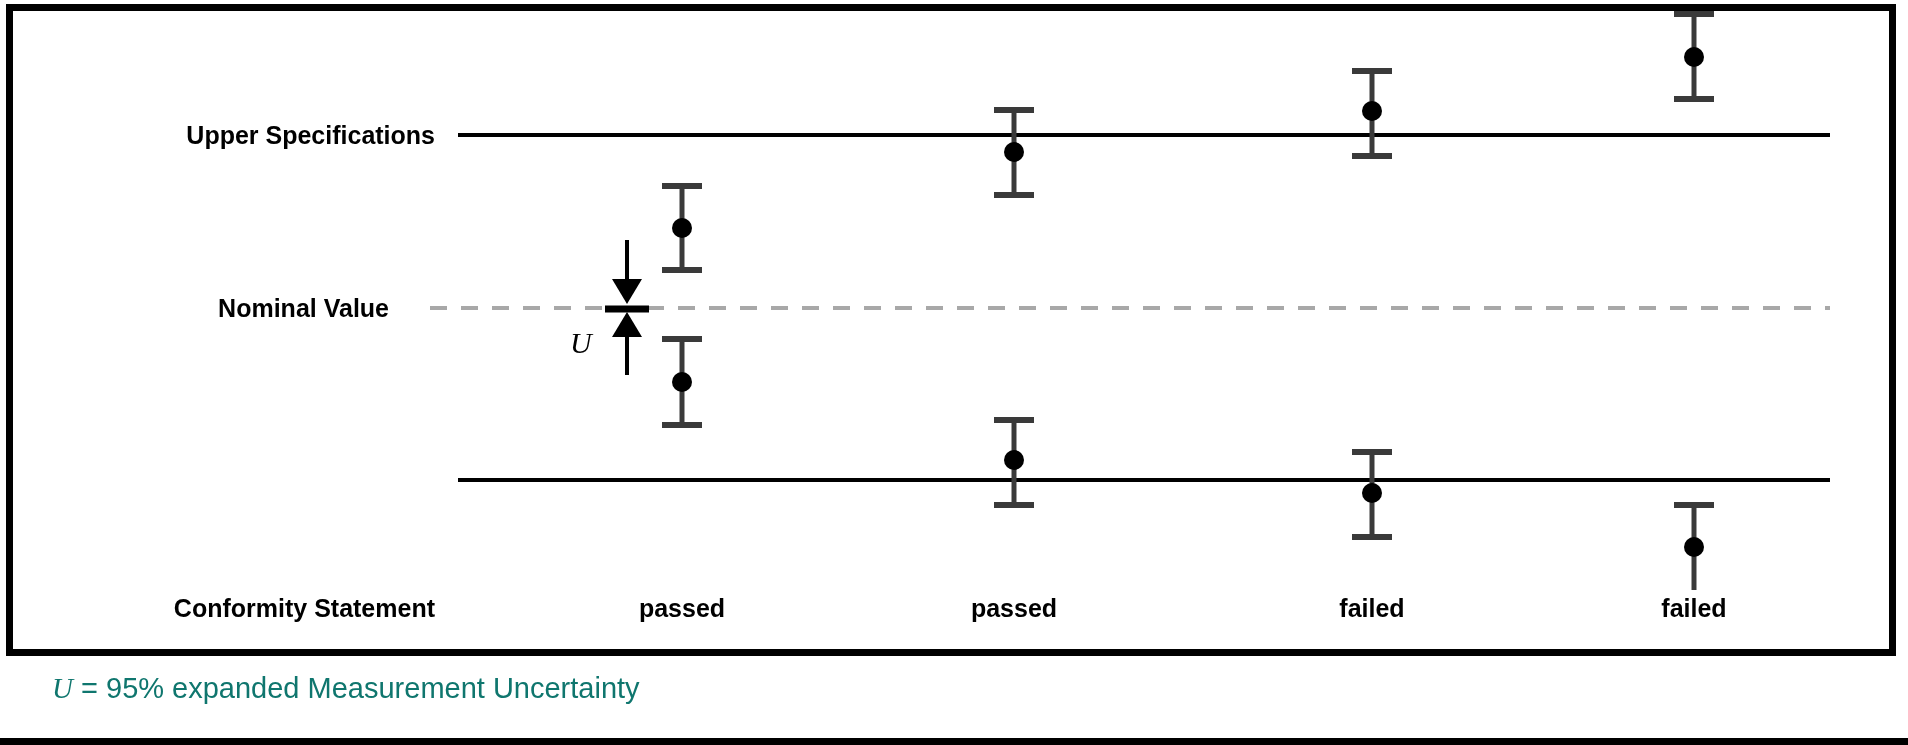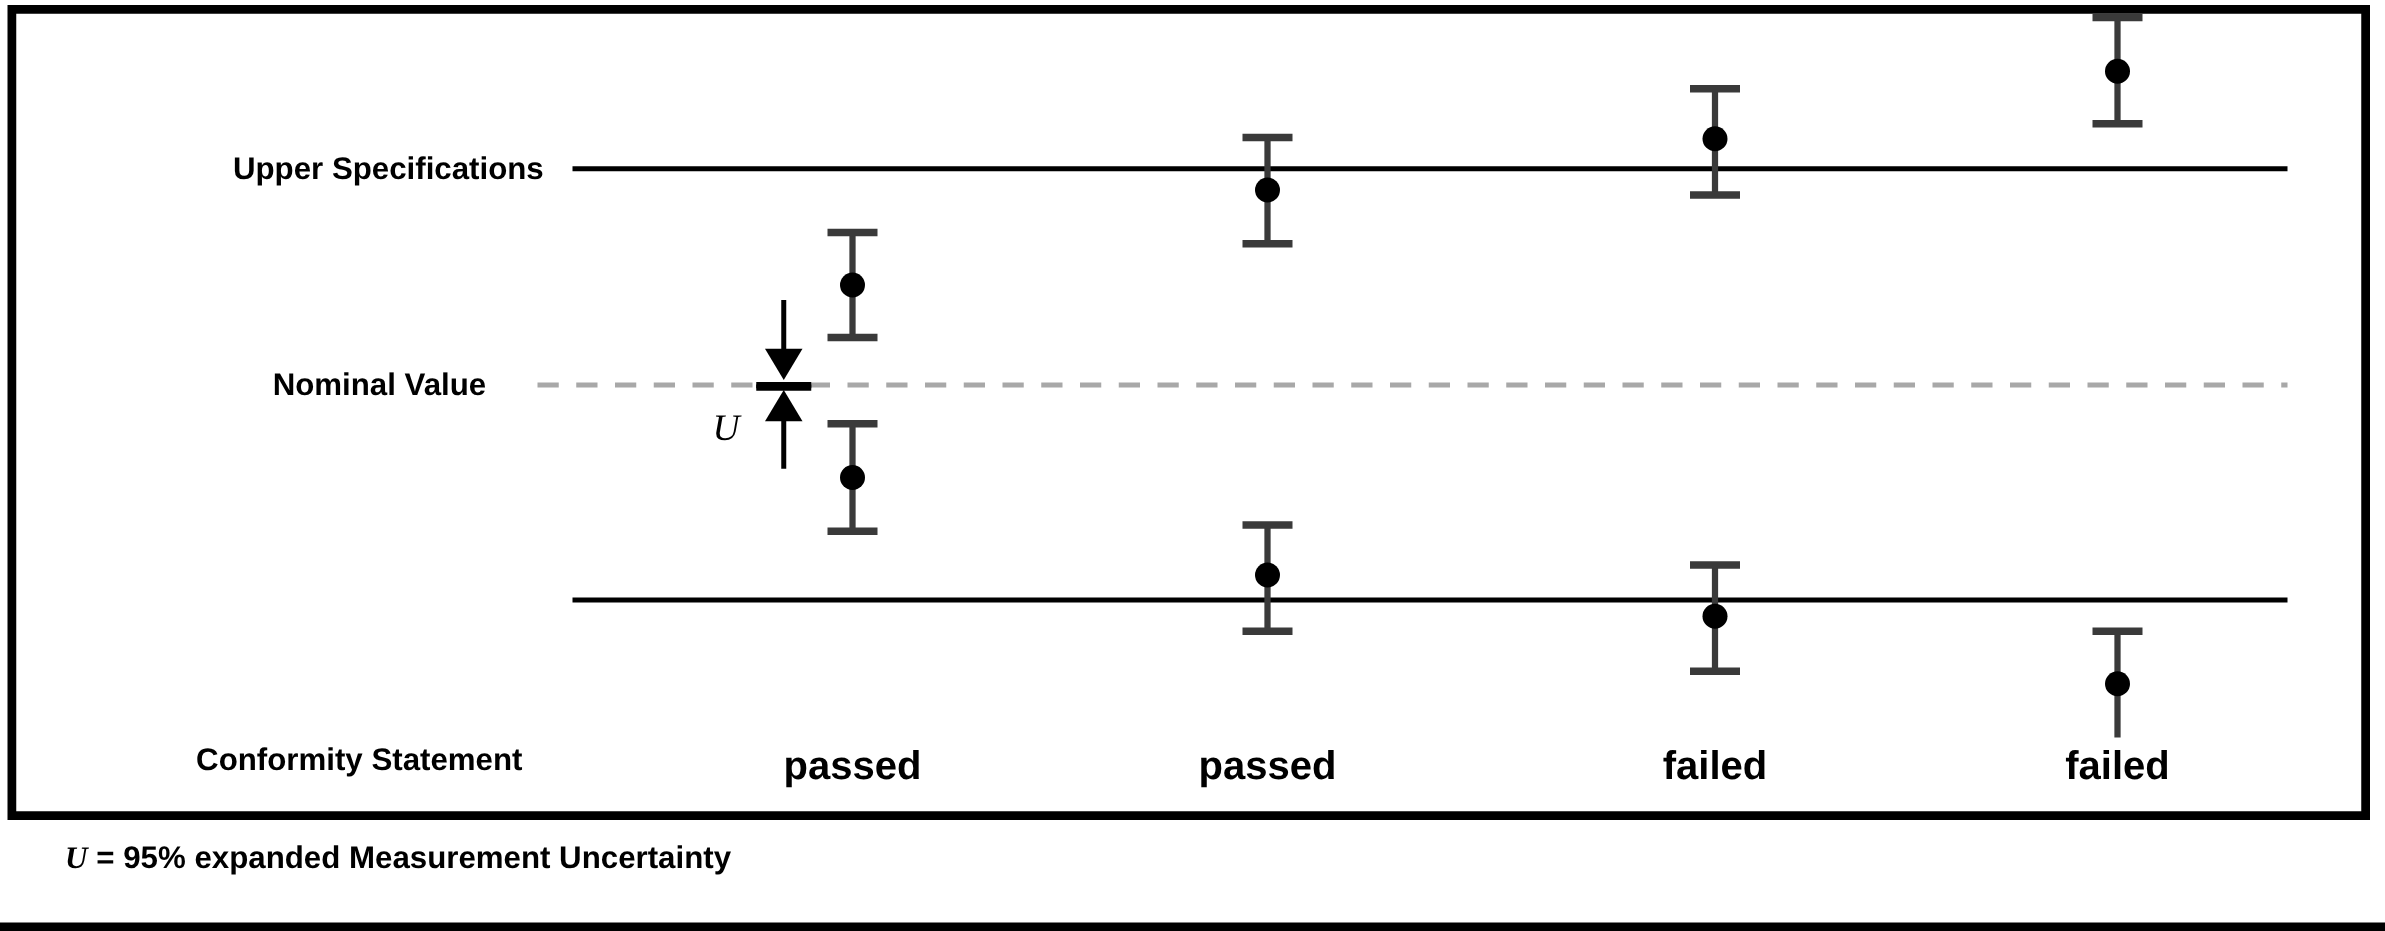--- a/index.html
+++ b/index.html
@@ -39,40 +39,40 @@
     font-weight: bold;
     font-size: 25px;
     color: #000000;
     text-align: right;
     white-space: nowrap;
     letter-spacing: 0px;
   }
   .cat-label {
     position: absolute;
     font-weight: bold;
-    font-size: 32px;
+    font-size: 25px;
     color: #000000;
     text-align: center;
     white-space: nowrap;
   }
   .u-label {
     position: absolute;
     font-style: italic;
     font-weight: normal;
     font-size: 30px;
     color: #000000;
     font-family: "Liberation Serif", serif;
   }
   #caption {
     position: absolute;
     left: 52px;
     top: 672px;
-    font-size: 25px;
-    font-weight: bold;
-    color: #000000;
+    font-size: 29px;
+    font-weight: normal;
+    color: #0f766e;
     white-space: nowrap;
   }
   #caption .u-ital {
     font-style: italic;
     font-family: "Liberation Serif", serif;
   }
   #bottom-rule {
     position: absolute;
     left: 0px;
     top: 738px;
@@ -165,21 +165,21 @@
         <circle cx="1694" cy="547" r="10" fill="#000000"></circle>
       </g>
     </g>
   </svg>
 
   <div class="axis-label" style="left:60px; top:121px; width:375px;">Upper Specifications</div>
 
   <div class="axis-label" style="left:44px; top:294px; width:345px;">Nominal Value</div>
 
 
-  <div class="axis-label" style="left:43px; top:594px; width:375px;">Conformity Statement</div>
+  <div class="axis-label" style="left:60px; top:594px; width:375px;">Conformity Statement</div>
 
   <div class="cat-label" style="left:582px; top:594px; width:200px;">passed</div>
   <div class="cat-label" style="left:914px; top:594px; width:200px;">passed</div>
   <div class="cat-label" style="left:1272px; top:594px; width:200px;">failed</div>
   <div class="cat-label" style="left:1594px; top:594px; width:200px;">failed</div>
 
   <div class="u-label" style="left:570px; top:326px;">U</div>
 
   <div id="caption">
     <span class="u-ital">U</span><span> = 95% expanded Measurement Uncertainty</span>

